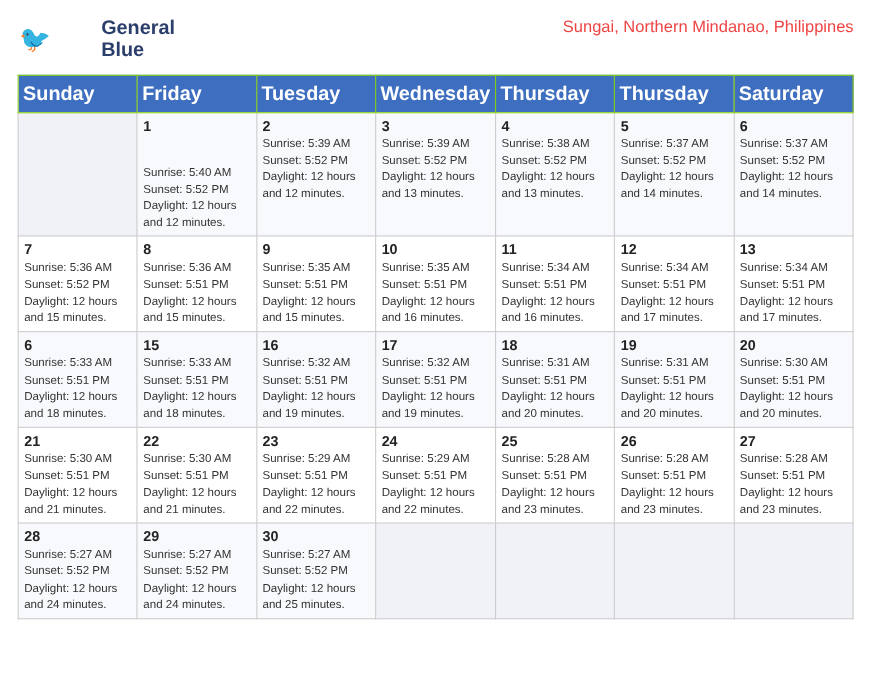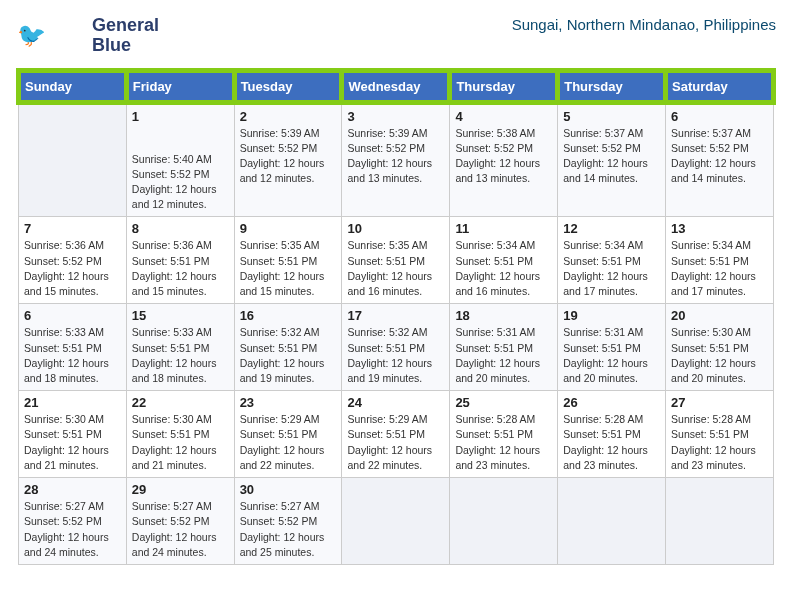--- a/index.html
+++ b/index.html
@@ -35,35 +35,35 @@
     .title-block {
       text-align: right;
     }
     .calendar-title {
       font-size: 36px;
       font-weight: bold;
       color: #2c3e6b;
     }
     .calendar-subtitle {
       font-size: 15px;
-      color: #0c4a6e;
+      color: #ef4444;
     }
     table {
       width: 100%;
       border-collapse: collapse;
       font-size: 11px;
     }
     thead tr th {
       background-color: #3d6ebf;
       color: #fff;
       padding: 6px 4px;
       text-align: left;
-      font-size: 13px;
+      font-size: 18px;
       font-weight: bold;
-      border: 5px solid #84cc16;
+      border: 1px solid #84cc16;
     }
     tbody tr td {
       border: 1px solid #ccc;
       vertical-align: top;
       padding: 4px 5px;
       width: 108px;
       min-height: 70px;
       background: #fff;
     }
     tbody tr:nth-child(odd) td {

